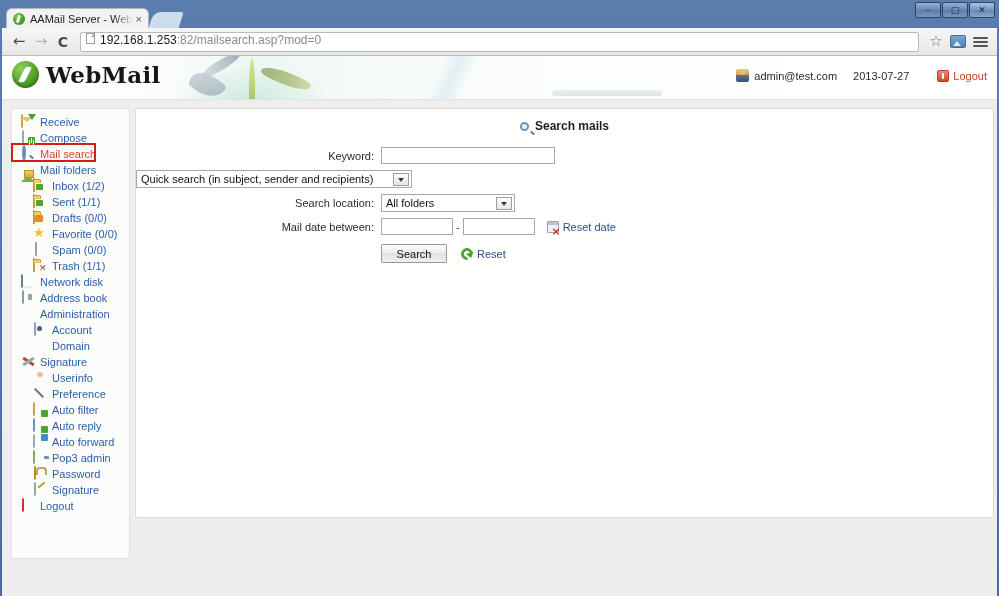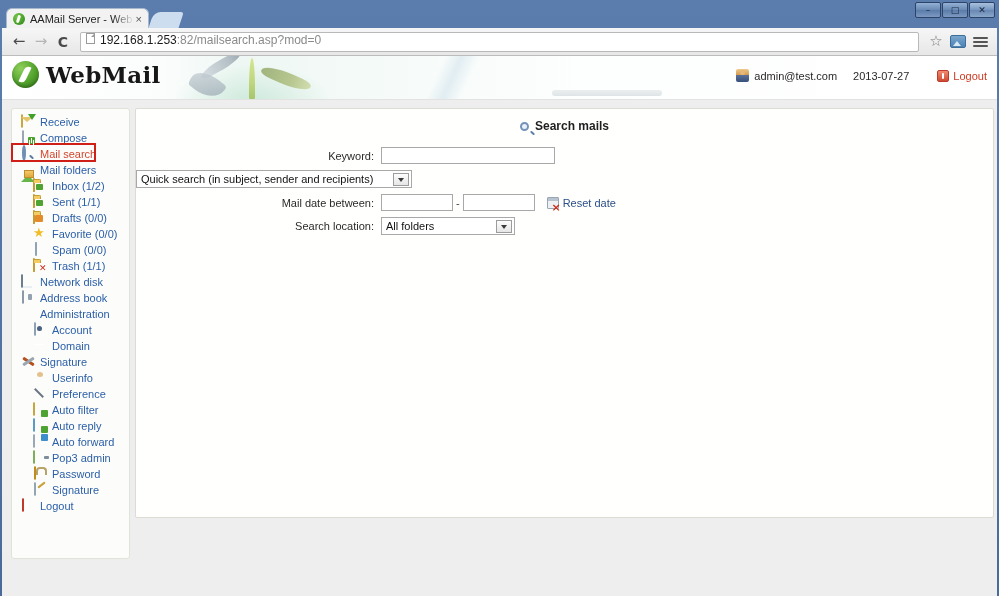--- a/index.html
+++ b/index.html
@@ -843,37 +843,45 @@
         </div>
 
         <div class="form-row">
           <div class="select-wrap" id="scope-select">
             <span class="select-text">Quick search (in subject, sender and recipients)</span>
             <span class="select-arrow"></span>
           </div>
         </div>
 
         <div class="form-row">
+          <span class="form-label">Search location:</span>
+          <div class="select-wrap" id="location-select">
+            <span class="select-text">All folders</span>
+            <span class="select-arrow"></span>
+          </div>
+        </div>
+
+        <div class="form-row">
           <span class="form-label">Mail date between:</span>
           <input class="txt-input date-input" type="text" value="" style="">
           <span class="date-sep">-</span>
           <input class="txt-input date-input" type="text" value="" style="">
           <span class="reset-date">
             <span class="ico-caldel"></span>
             <span class="reset-date-label">Reset date</span>
           </span>
         </div>
 
-        <div class="form-row">
-          <span class="form-label">Search location:</span>
-          <div class="select-wrap" id="location-select">
-            <span class="select-text">All folders</span>
-            <span class="select-arrow"></span>
-          </div>
+        <div class="form-row" id="btn-row">
+          <span class="form-label"></span>
+          <button id="search-button">Search</button>
+          <span class="reset-link">
+            <span class="ico-refresh"></span>
+            <span class="reset-link-label">Reset</span>
+          </span>
         </div>
-
 
       </div>
     </div>
 
     <div id="viewport-bottom"></div>
   </div>
 </div>
 
 </body></html>

